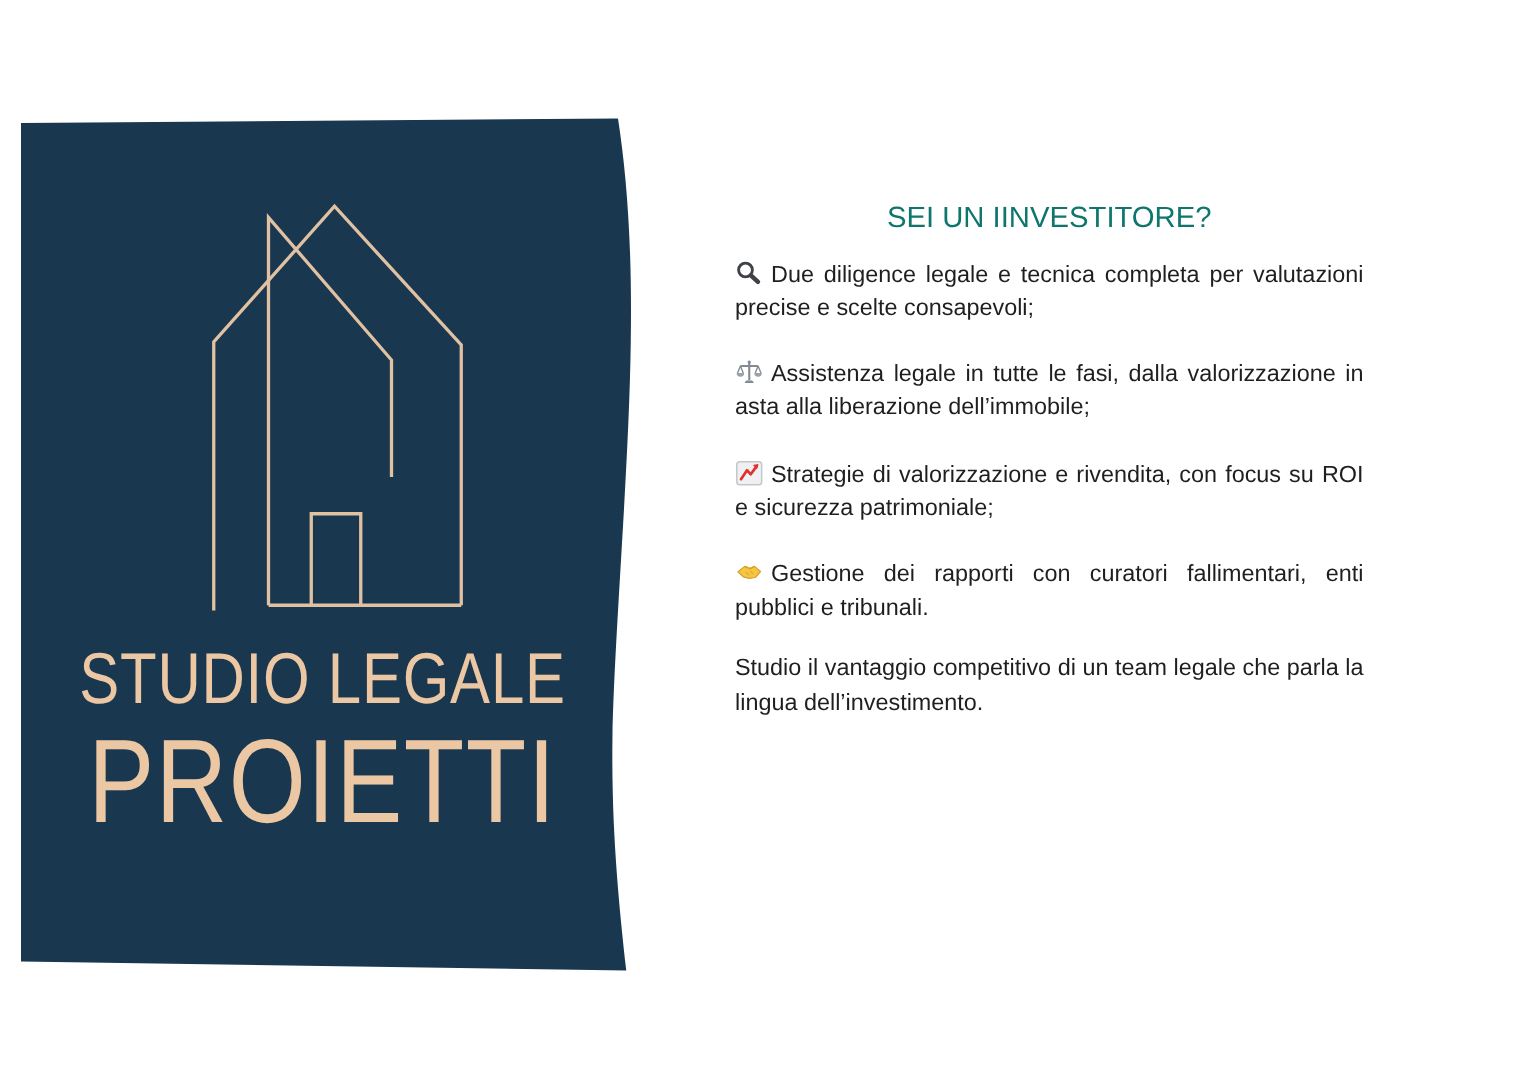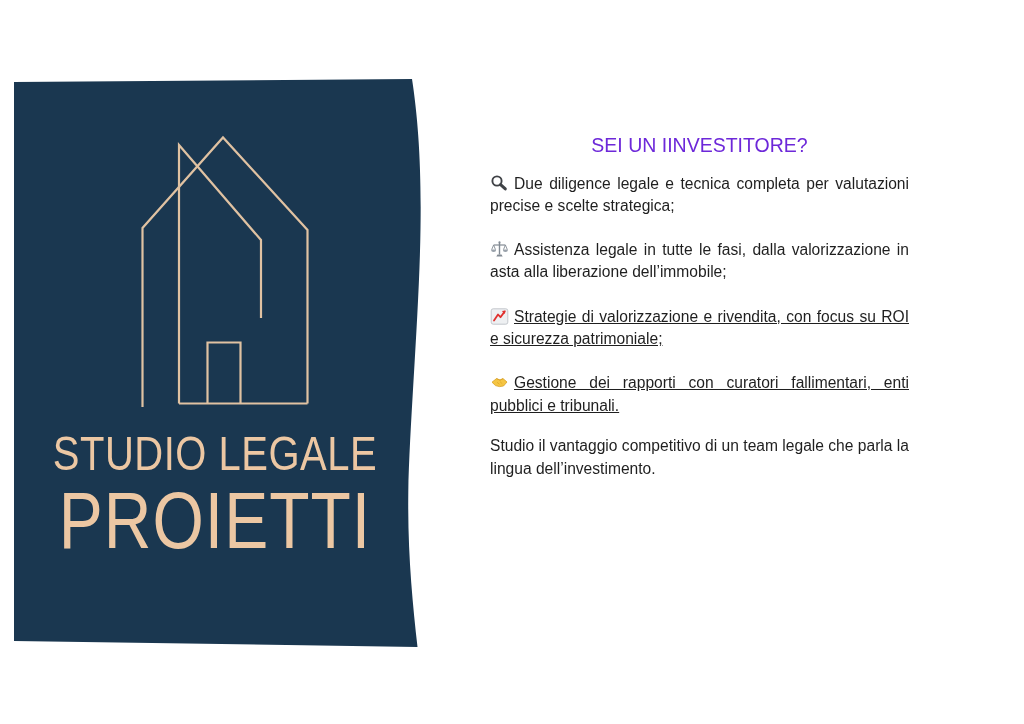--- a/index.html
+++ b/index.html
@@ -22,27 +22,27 @@
   }
   .wordmark .line1{font-size:40px;}
   .wordmark .line2{font-size:66px;letter-spacing:1px;margin-top:3px;}
   
   .content{
     position:absolute;left:490px;top:133px;width:419px;
     color:#1f1f1f;font-size:15.6px;line-height:22.4px;
   }
   .content h1{
     font-size:19.5px;line-height:24px;font-weight:400;
-    text-align:center;margin:0;color:#6d28d9;
+    text-align:center;margin:0;color:#0f766e;
   }
   .content p{margin:0;text-align:justify;}
   .intro{margin-top:52px !important;}
   .bullet{margin-top:21px !important;}
   .bullet.first{margin-top:16px !important;}
-  .bullet.b3,.bullet.b4{margin-top:22px !important;text-decoration:underline;}
+  .bullet.b3,.bullet.b4{margin-top:22px !important;}
   .closing{margin-top:18px !important;}
   .bullet .icon{
     display:inline-block;width:19px;height:19px;
     vertical-align:-4px;margin-right:5px;
   }
   .bullet .icon svg{display:block;}
 </style>
 </head>
 <body>
 
@@ -69,21 +69,21 @@
   </div>
 
   <div class="content">
 
     <h1>SEI UN IINVESTITORE?</h1>
 
 
     <p class="bullet first"><span class="icon"><svg width="19" height="19" viewBox="0 0 19 19">
             <circle cx="7" cy="7" r="4.6" fill="none" stroke="#3f4246" stroke-width="1.9"></circle>
             <line x1="10.6" y1="10.6" x2="15.3" y2="14.9" stroke="#3f4246" stroke-width="3" stroke-linecap="round"></line>
-          </svg></span><span>Due diligence legale e tecnica completa per valutazioni precise e scelte strategica;</span></p>
+          </svg></span><span>Due diligence legale e tecnica completa per valutazioni precise e scelte consapevoli;</span></p>
 
     <p class="bullet"><span class="icon"><svg width="19" height="19" viewBox="0 0 19 19">
             <g stroke="#828a93" fill="none">
               <line x1="9.5" y1="3" x2="9.5" y2="14.5" stroke-width="1.4"></line>
               <line x1="3.6" y1="5" x2="15.4" y2="5" stroke-width="1.2"></line>
               <path d="M3.6 5 L1.7 9.6 M3.6 5 L5.5 9.6" stroke-width="0.9"></path>
               <path d="M15.4 5 L13.5 9.6 M15.4 5 L17.3 9.6" stroke-width="0.9"></path>
             </g>
             <circle cx="9.5" cy="2.4" r="1.1" fill="#828a93"></circle>
             <path d="M1.1 9.6 A2.5 2.5 0 0 0 6.1 9.6 Z" fill="#99a1aa"></path>

